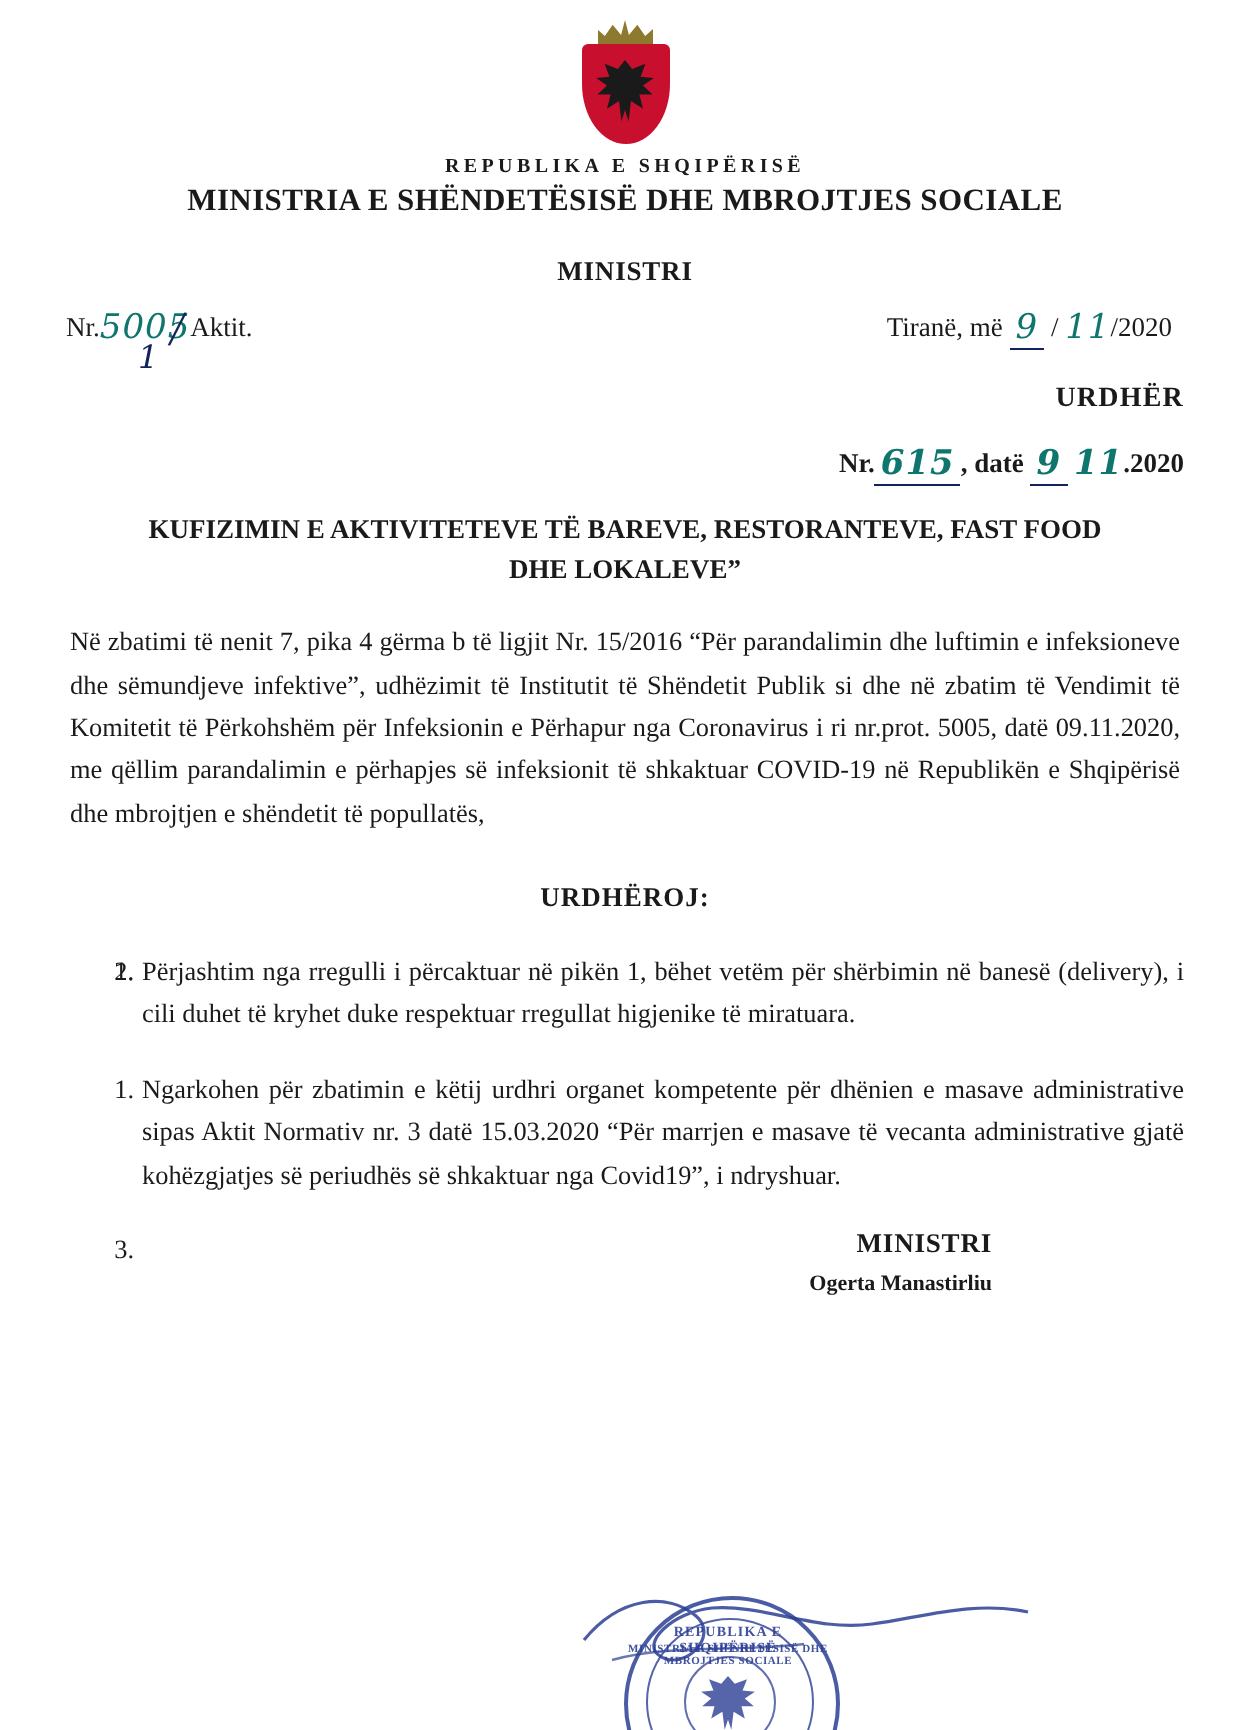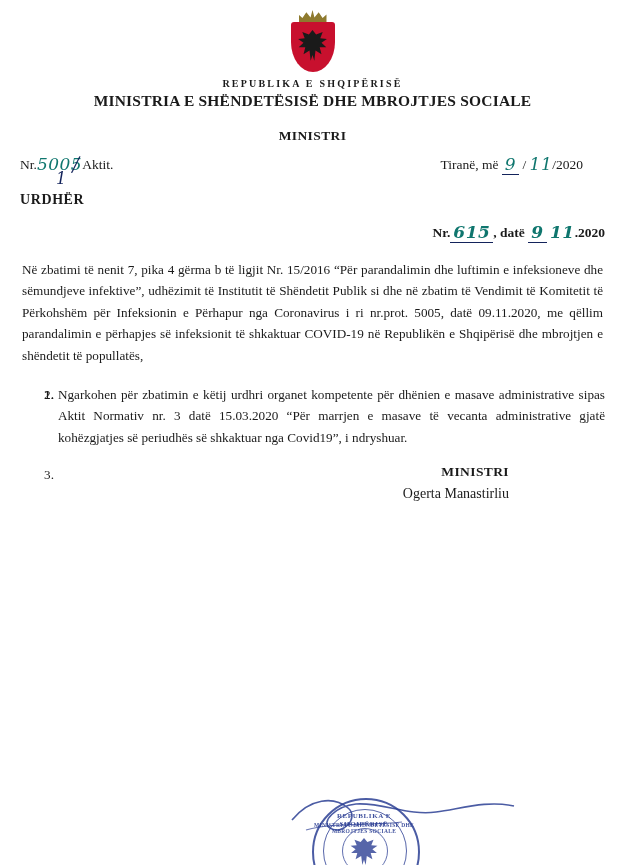--- a/index.html
+++ b/index.html
@@ -13,21 +13,21 @@
     position: relative;
     font-family: "Liberation Serif", serif;
     color: #1a1a1a;
     overflow: hidden;
   }
   .page {
     position: relative;
     width: 625px;
     height: 860px;
     box-sizing: border-box;
-    padding: 0 20px;
+    padding: 0 33px;
   }
 
   
   .emblem-wrap {
     width: 100%;
     display: flex;
     justify-content: center;
     padding-top: 10px;
   }
   .emblem {
@@ -125,34 +125,34 @@
     position: absolute;
     left: 52px;
     top: 0px;
     color: #13235b;
     font-size: 26px;
     line-height: 26px;
     transform: rotate(8deg);
   }
   .date-block {
     position: absolute;
-    right: 22px;
+    right: 6px;
     top: 2px;
     font-size: 13.5px;
     white-space: nowrap;
   }
   .ul {
     display: inline-block;
     border-bottom: 1px solid #13235b;
     padding: 0 3px;
   }
 
   
   .urdher {
-    text-align: left;
+    text-align: right;
     font-size: 14px;
     font-weight: bold;
     letter-spacing: 0.6px;
     margin-top: 2px;
   }
   .nr-date-line {
     text-align: right;
     font-size: 13.5px;
     font-weight: bold;
     margin-top: 14px;
@@ -215,22 +215,22 @@
     margin-top: 10px;
     text-align: right;
     padding-right: 96px;
   }
   .sign-title {
     font-size: 13.5px;
     font-weight: bold;
     letter-spacing: 0.4px;
   }
   .sign-name {
-    font-size: 14px;
-    font-weight: normal;
+    font-size: 11px;
+    font-weight: bold;
     margin-top: 6px;
     text-align: right;
   }
 
   
   .stamp-area {
     position: absolute;
     left: 290px;
     top: 792px;
     width: 150px;
@@ -337,30 +337,36 @@
 
   <div class="urdher">URDHËR</div>
 
   <div class="nr-date-line">
     <span>Nr.</span><span class="hand ul">615</span><span>, datë</span>
     <span class="hand ul">9</span>
     <span class="hand">11</span><span>.2020</span>
   </div>
 
 
+  <div class="subject">
+    <div>KUFIZIMIN E AKTIVITETEVE TË BAREVE, RESTORANTEVE, FAST FOOD</div>
+    <div>DHE LOKALEVE”</div>
+  </div>
 
   <div class="body-para">Në zbatimi të nenit 7, pika 4 gërma b të ligjit Nr. 15/2016 “Për parandalimin dhe luftimin e infeksioneve dhe sëmundjeve infektive”, udhëzimit të Institutit të Shëndetit Publik  si dhe në zbatim të Vendimit të Komitetit të Përkohshëm për Infeksionin e Përhapur nga Coronavirus i ri nr.prot. 5005, datë 09.11.2020, me qëllim parandalimin e përhapjes së infeksionit të shkaktuar COVID-19 në Republikën e Shqipërisë dhe mbrojtjen e shëndetit të popullatës,</div>
 
+  <div class="urdheroj">URDHËROJ:</div>
 
   <ol class="items">
     <li>
       <span class="num">1.</span>
     </li>
     <li>
       <span class="num">2.</span>
+      <span>Përjashtim nga rregulli i përcaktuar në pikën 1, bëhet vetëm për shërbimin në banesë (delivery), i cili duhet të kryhet duke respektuar rregullat higjenike të miratuara.</span>
     </li>
     <li>
       <span class="num">1.</span>
       <span>Ngarkohen për zbatimin e këtij urdhri organet kompetente për dhënien e masave administrative sipas Aktit Normativ nr. 3 datë 15.03.2020 “Për marrjen e masave të vecanta administrative gjatë kohëzgjatjes së periudhës së shkaktuar nga Covid19”, i ndryshuar.</span>
     </li>
     <li>
       <span class="num">3.</span>
     </li>
   </ol>
 

